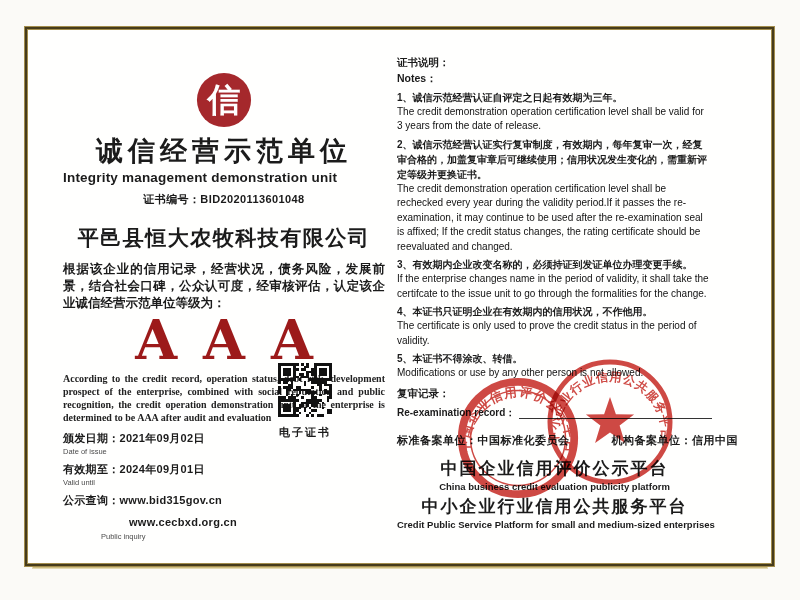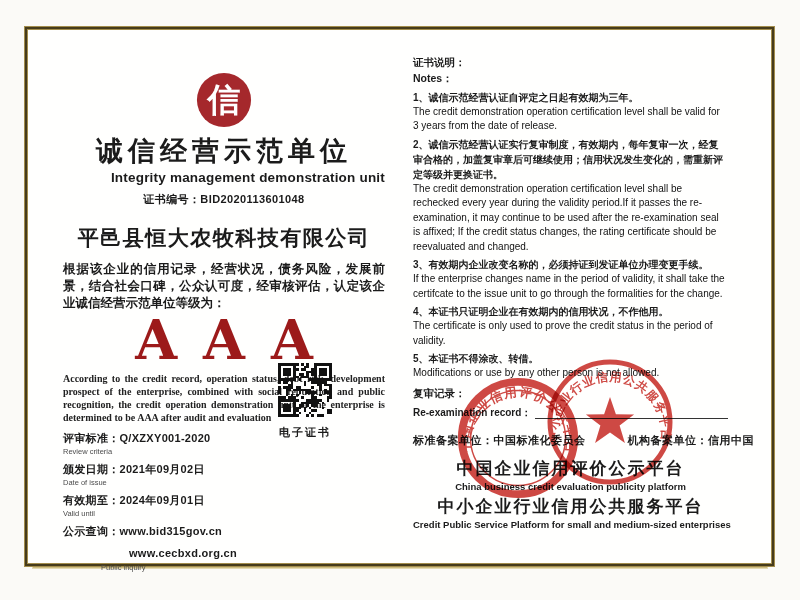--- a/index.html
+++ b/index.html
@@ -27,21 +27,21 @@
     position:absolute;left:25px;top:27px;right:26px;bottom:34px;
     background:#fffffe;
     border:2px solid #463b1b;
     box-shadow:0 0 0 1px #a38d4d, inset 0 0 0 1px #a38d4d;
   }
 
   
   .left-col{position:absolute;left:36px;top:0;width:322px;}
   .emblem{display:block;width:58px;height:58px;margin:42px auto 4px;}
   .title{font-size:27px;font-weight:bold;letter-spacing:5px;text-align:center;white-space:nowrap;}
-  .subtitle{font-size:13.5px;font-weight:bold;text-align:right;margin-top:1px;letter-spacing:.2px;white-space:nowrap;}
+  .subtitle{font-size:13.5px;font-weight:bold;text-align:left;margin-top:1px;letter-spacing:.2px;white-space:nowrap;}
   .certno{font-size:11px;font-weight:bold;text-align:center;margin-top:7px;letter-spacing:.4px;}
   .company{font-size:21px;font-weight:bold;text-align:center;letter-spacing:1.5px;margin-top:17px;white-space:nowrap;}
   .stmt-cn{font-size:12.5px;font-weight:bold;line-height:1.36;text-align:justify;margin-top:9px;}
   .grade{
     font-family:"DejaVu Serif","Liberation Serif",serif;
     color:#9c1a1a;font-size:54px;font-weight:bold;text-align:center;
     letter-spacing:26px;text-indent:26px;line-height:1.05;margin-top:0px;
   }
   .stmt-en{
     font-family:"Liberation Serif",serif;font-weight:bold;
@@ -53,21 +53,21 @@
   .field-line .value{font-weight:bold;}
   .sub{font-size:7.5px;color:#4c4c4c;margin-top:1px;}
   .url-extra{font-size:11px;font-weight:bold;margin-left:66px;margin-top:8px;letter-spacing:.3px;}
   .pub-inquiry{margin-top:4px;padding-left:38px;}
 
   .qr-wrap{position:absolute;left:247px;top:334px;width:62px;text-align:center;}
   .qr{width:54px;height:54px;display:block;margin:0 auto;}
   .qr-label{font-size:11px;font-weight:bold;margin-top:8px;letter-spacing:2px;}
 
   
-  .right-col{position:absolute;left:386px;top:26px;width:315px;}
+  .right-col{position:absolute;left:370px;top:26px;width:315px;}
   .notes-h{font-size:10.5px;font-weight:bold;line-height:1.5;}
   .note-cn{font-size:10px;font-weight:bold;line-height:1.5;margin-top:3px;}
   .note-en{font-size:10px;line-height:1.45;color:#111;}
   .review-cn{font-size:10.5px;font-weight:bold;margin-top:6px;}
   .review-en{font-size:10px;font-weight:bold;margin-top:5px;display:flex;align-items:center;}
   .review-line{flex:1;border-bottom:1px solid #333;margin-left:4px;height:11px;}
   .filing{display:flex;gap:42px;font-size:11px;font-weight:bold;letter-spacing:.5px;margin-top:13px;white-space:nowrap;}
   .platform{text-align:center;margin-top:9px;position:relative;}
   .plat-cn{font-size:17px;font-weight:bold;letter-spacing:2px;white-space:nowrap;}
   .plat-en{font-size:9.5px;font-weight:bold;margin-top:1px;white-space:nowrap;}
@@ -93,24 +93,20 @@
       <div class="subtitle">Integrity management demonstration unit</div>
       <div class="certno">
         <span>证书编号：</span><span>BID2020113601048</span>
       </div>
       <div class="company">平邑县恒大农牧科技有限公司</div>
       <div class="stmt-cn">根据该企业的信用记录，经营状况，债务风险，发展前景，结合社会口碑，公众认可度，经审核评估，认定该企业诚信经营示范单位等级为：</div>
       <div class="grade">AAA</div>
       <div class="stmt-en">According to the credit record, operation status, debt risk, development prospect of the enterprise, combined with social reputation and public recognition, the credit operation demonstration unit of the enterprise is determined to be AAA after audit and evaluation</div>
 
       <div class="fields">
-        <div class="field">
-          <div class="field-line"><span>评审标准：</span><span class="value">Q/XZXY001-2020</span></div>
-          <div class="sub">Review criteria</div>
-        </div>
         <div class="field">
           <div class="field-line"><span>颁发日期：</span><span class="value">2021年09月02日</span></div>
           <div class="sub">Date of issue</div>
         </div>
         <div class="field">
           <div class="field-line"><span>有效期至：</span><span class="value">2024年09月01日</span></div>
           <div class="sub">Valid until</div>
         </div>
         <div class="field">
           <div class="field-line"><span>公示查询：</span><span class="value">www.bid315gov.cn</span></div>

